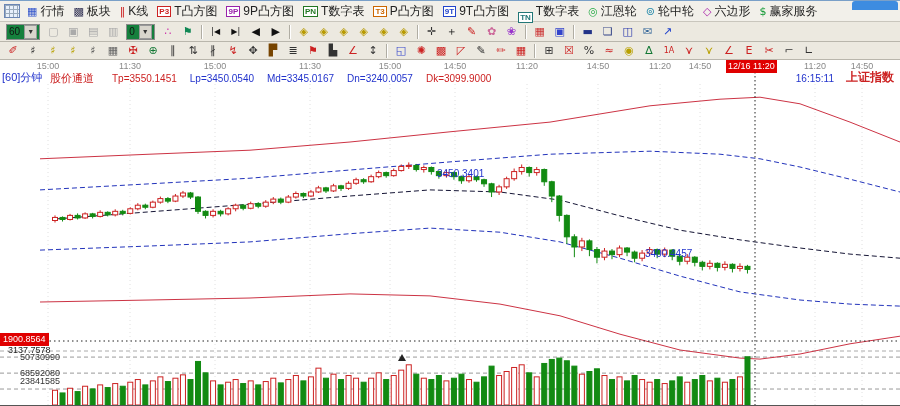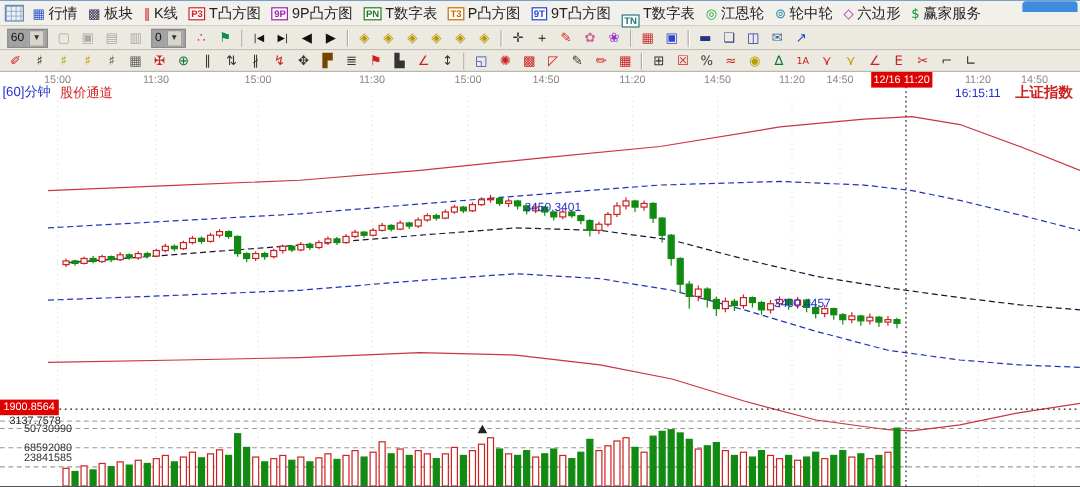--- a/index.html
+++ b/index.html
@@ -11,21 +11,21 @@
   .menu-item .mi-ic{font-family:"DejaVu Sans",sans-serif;font-size:11px;line-height:11px;}
   .menu-item .mi-box{font-size:8px;font-weight:bold;border:1px solid currentColor;padding:0 1px;line-height:9px;background:#fff;}
   .menu-lead{width:14px;height:12px;border:1px solid #6a86b5;background:#e8f0fb;margin-right:4px;display:inline-block;
              background-image:linear-gradient(#9ab 1px,transparent 1px),linear-gradient(90deg,#9ab 1px,transparent 1px);background-size:4px 4px;}
   .toolbar{height:19px;background:#ece9e0;border-bottom:1px solid #b9b6ac;display:flex;align-items:center;padding-left:3px;white-space:nowrap;}
   .toolbar.tb2{height:17px;}
   .tb-btn{display:inline-flex;align-items:center;justify-content:center;width:18px;height:16px;margin:0 0px;
           border:1px solid transparent;font-size:11px;font-family:"DejaVu Sans",sans-serif;cursor:default;}
   .tb-btn.dis{color:#aaa !important;}
   .tb-sep{display:inline-block;width:1px;height:14px;background:#b0ada3;border-right:1px solid #fff;margin:0 3px;}
-  .tb-combo{display:inline-flex;align-items:center;height:14px;border:1px solid #8a8a8a;background:#a3a3a3;font-size:10px;
+  .tb-combo{display:inline-flex;align-items:center;height:14px;border:1px solid #8a8a8a;background:#15803d;font-size:10px;
             padding:0 2px;margin:0 3px;color:#111;}
   .tb-combo .arr{display:inline-block;margin-left:4px;width:11px;height:12px;background:#d8d5cc;border:1px solid #999;
                  font-size:7px;line-height:11px;text-align:center;color:#333;}
   .chart-area{position:relative;width:900px;height:350px;background:#fff;}
   #chart-svg{position:absolute;left:0;top:0;z-index:1;}
   .chart-area span{position:absolute;z-index:2;line-height:11px;}
   .tick{position:absolute;top:1px;transform:translateX(-50%);font-size:9px;color:#888;}
   .cursor-time{top:0;background:#e00000;color:#fff;font-size:9px;padding:1px 2px;}
   #hdr-interval{left:2px;top:12px;color:#2233cc;font-size:11px;}
   #hdr-ind{left:50px;top:13px;color:#cc2222;font-size:11px;}
@@ -508,20 +508,21 @@
         <span class="tick" style="left: 598px;">14:50</span>
         <span class="tick" style="left: 660px;">11:20</span>
         <span class="tick" style="left: 700px;">14:50</span>
         <span class="tick" style="left: 815px;">11:20</span>
         <span class="tick" style="left: 862px;">14:50</span>
       </div>
     <span class="tick cursor-time" id="cursor-time" style="left:726px;transform:none;">12/16 11:20</span>
 
     <span id="hdr-interval">[60]分钟</span>
     <span id="hdr-ind">股价通道</span>
+    <span id="hdr-params"><i style="color: rgb(204, 34, 34);">Tp=3550.1451</i><i style="color: rgb(34, 51, 204);">Lp=3450.0540</i><i style="color: rgb(34, 51, 204);">Md=3345.0167</i><i style="color: rgb(34, 51, 204);">Dn=3240.0057</i><i style="color: rgb(204, 34, 34);">Dk=3099.9000</i></span>
     <span id="hdr-time">16:15:11</span>
     <span id="hdr-symbol">上证指数</span>
 
     <span id="ann-peak">3450.3401</span>
     <span id="ann-low">3400.4457</span>
 
     <span id="cursor-price">1900.8564</span>
     <span id="divider-label">3137.7578</span>
     <span class="vlab" style="top:292px">50730990</span>
     <span class="vlab" style="top:308px">68592080</span>

